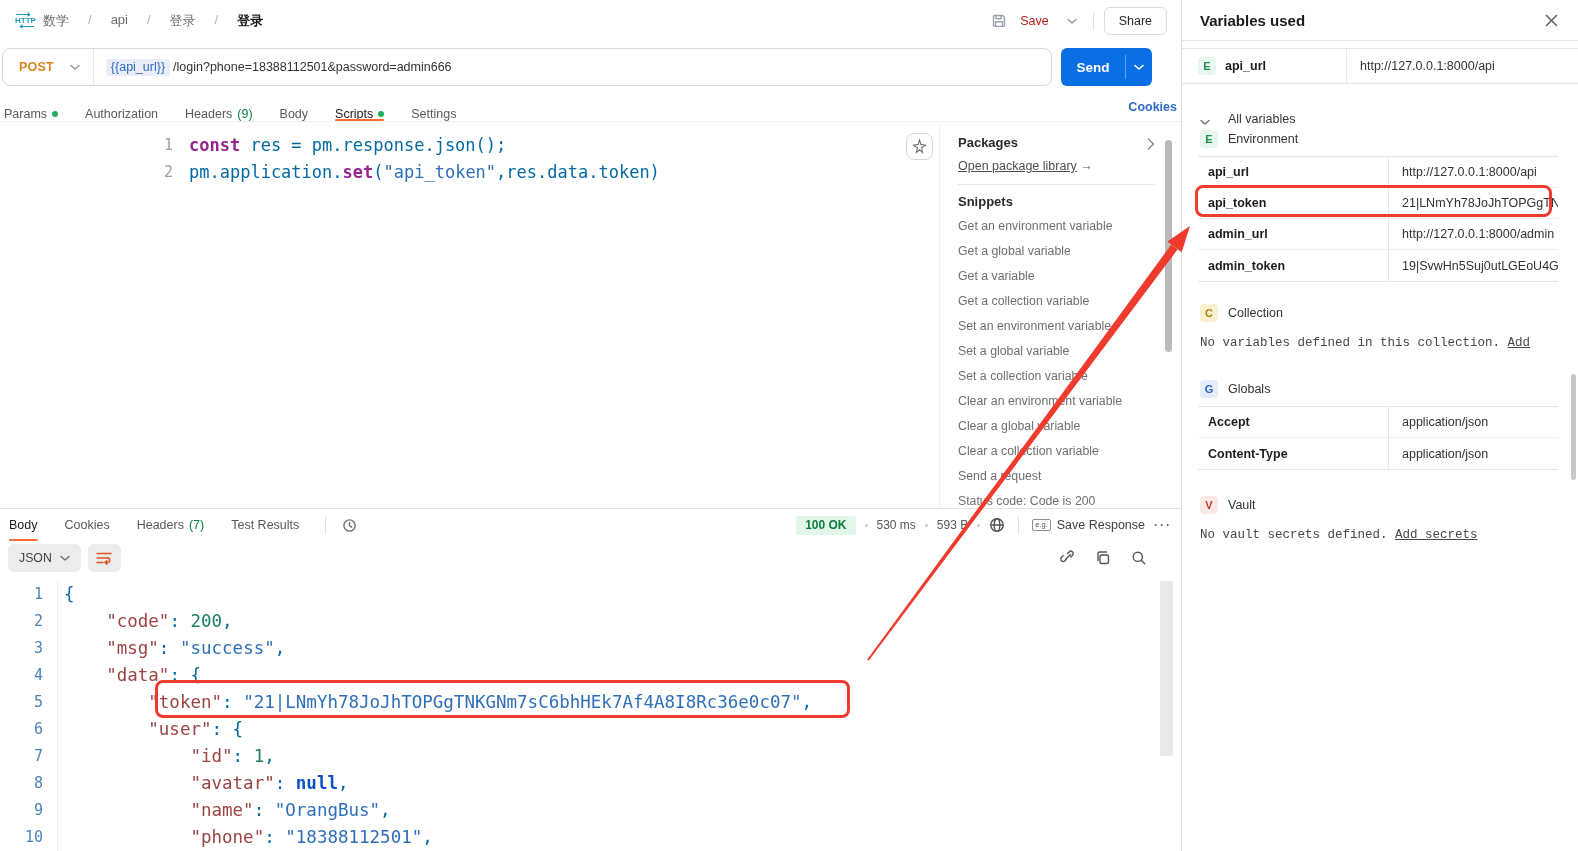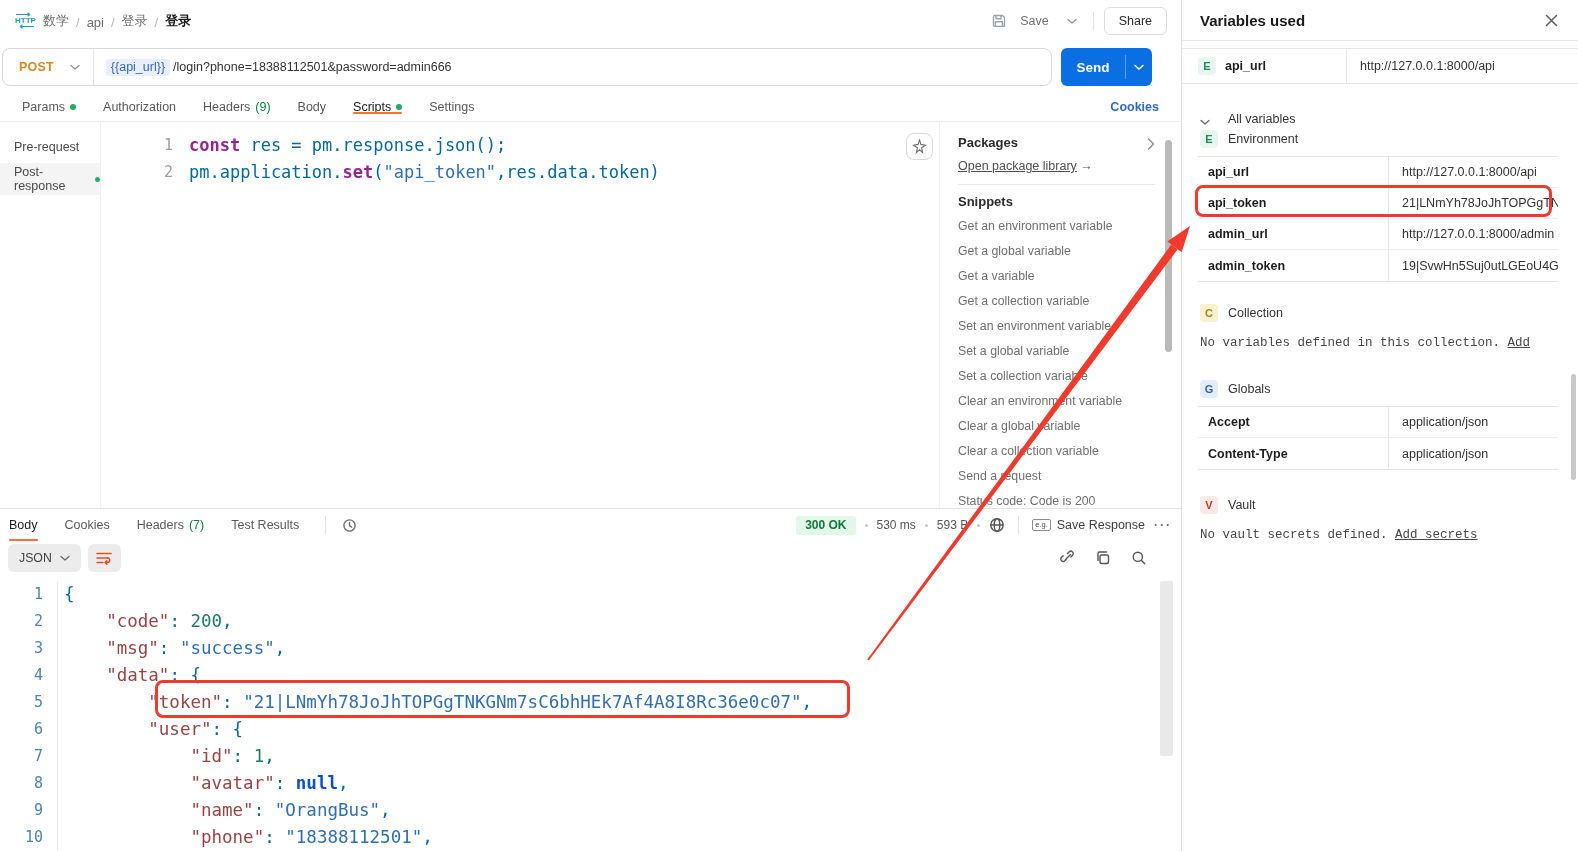--- a/index.html
+++ b/index.html
@@ -15,41 +15,41 @@
   svg{display:block;}
 
   
   .app-header{position:absolute;top:0;left:0;right:0;height:42px;display:flex;align-items:center;
               justify-content:space-between;padding:0 14px;}
   .breadcrumb{display:flex;align-items:center;gap:7px;font-size:13px;color:#6d6d6d;}
   .bc-item{cursor:default;}
   .bc-item.last{color:#1a1a1a;font-weight:700;}
   .bc-sep{color:#b5b5b5;}
   .hdr-actions{display:flex;align-items:center;gap:6px;}
-  .save-btn{display:flex;align-items:center;gap:14px;color:#737373;font-size:12.5px;padding:4px 6px;}
+  .save-btn{display:flex;align-items:center;gap:14px;color:#b91c1c;font-size:12.5px;padding:4px 6px;}
   .mini-btn{padding:4px 6px;color:#8d969e;}
   .v-div{width:1px;height:18px;background:#e3e3e3;margin:0 4px;}
   .share-btn{border:1px solid #dcdcdc;border-radius:6px;padding:6px 14px;font-size:12.5px;color:#2b2b2b;background:#fff;}
 
   
   .req-row{position:absolute;top:48px;left:2px;width:1150px;height:38px;display:flex;gap:9px;}
   .url-box{flex:1;border:1px solid #d9d9d9;border-radius:8px;display:flex;align-items:center;background:#fff;overflow:hidden;}
   .method{display:flex;align-items:center;gap:16px;padding:0 13px 0 16px;height:100%;}
   .method-label{color:var(--post);font-weight:700;font-size:12.5px;letter-spacing:.2px;}
   .method-divider{width:1px;height:100%;background:#e6e6e6;}
   .url-text{font-size:12.5px;color:#333;padding-left:12px;display:flex;align-items:center;gap:3px;white-space:nowrap;}
   .var-chip{background:#e9eef8;color:var(--link);padding:1.5px 5px;border-radius:3px;}
   .send-btn{width:91px;border-radius:6px;background:var(--blue);color:#fff;display:flex;overflow:hidden;flex:none;}
   .send-main{flex:1;display:flex;align-items:center;justify-content:center;font-weight:700;font-size:13.5px;}
   .send-sep{width:1px;background:rgba(255,255,255,.35);margin:7px 0;}
   .send-caret{width:26px;display:flex;align-items:center;justify-content:center;}
 
   
-  .req-tabs{position:absolute;top:92px;left:0;right:0;height:30px;display:flex;align-items:center;
-            padding:0 22px;border-bottom:1px solid #f0f0f0;font-size:12.5px;color:#595959;}
+  .req-tabs{position:absolute;top:92px;left:0;right:0;height:30px;display:flex;align-items:flex-end;
+            padding:0 4px;border-bottom:1px solid #f0f0f0;font-size:12.5px;color:#595959;}
   .tabs-list{display:flex;gap:27px;align-items:stretch;}
   .tab{position:relative;display:flex;align-items:center;gap:5px;cursor:default;}
   .tab.active{color:#1a1a1a;}
   .tab.active::after{content:"";position:absolute;left:0;right:0;bottom:0;height:2px;background:var(--accent);border-radius:1px;}
   .tab-count{color:var(--green-text);}
   .dot{width:6px;height:6px;border-radius:50%;background:var(--green);display:inline-block;}
   .dot.sm{width:5px;height:5px;}
   .cookies-link{margin-left:auto;align-self:center;color:var(--link);font-weight:700;font-size:12.5px;}
 
   
@@ -145,21 +145,21 @@
 
   <div class="app-header">
     <div class="breadcrumb">
       <span>
         <svg width="22" height="18" viewBox="0 0 22 18">
           <text x="1" y="11" font-size="8" font-weight="bold" fill="#1f9cc4" font-family="Liberation Sans,sans-serif">HTTP</text>
           <path d="M2 2.5 H16 M16 2.5 l-2.5-1.8 M16 2.5 l-2.5 1.8" stroke="#1f9cc4" stroke-width="1.1" fill="none"></path>
           <path d="M20 14.5 H6 M6 14.5 l2.5-1.8 M6 14.5 l2.5 1.8" stroke="#1f9cc4" stroke-width="1.1" fill="none"></path>
         </svg>
       </span>
-      <span id="breadcrumb-items" style="display:flex;gap:7px;align-items:flex-end;">
+      <span id="breadcrumb-items" style="display:flex;gap:19px;align-items:flex-start;">
             <span class="bc-item">数学</span>
             <span class="bc-sep">/</span>
             <span class="bc-item">api</span>
             <span class="bc-sep">/</span>
             <span class="bc-item">登录</span>
             <span class="bc-sep">/</span>
             <span class="bc-item last">登录</span>
           </span>
     </div>
     <div class="hdr-actions">
@@ -228,29 +228,20 @@
             <span class="dot"></span>
           </div>
           <div class="tab">
             <span class="tab-label">Settings</span>
           </div>
         </div>
     <span class="cookies-link">Cookies</span>
   </div>
 
   <div class="script-area">
-    <div class="script-sidebar" id="script-sidebar">
-          <div class="side-item">
-            <span>Pre-request</span>
-          </div>
-          <div class="side-item active">
-            <span>Post-response</span>
-            <span class="dot sm"></span>
-          </div>
-        </div>
     <div class="editor" id="script-editor">
           <div class="code-line"><span class="ln">1</span><span class="code-text"><span class="tk-kw">const</span><span class="tk-pln"> res = pm.response.json();</span></span></div>
           <div class="code-line"><span class="ln">2</span><span class="code-text"><span class="tk-pln">pm.application.</span><span class="tk-kw">set</span><span class="tk-pln">(</span><span class="tk-str">"api_token"</span><span class="tk-pln">,res.data.token)</span></span></div>
         </div>
     <div class="postbot-btn">
       <svg width="15" height="15" viewBox="0 0 15 15">
         <path d="M7.5 1 L8.9 5.4 L13.5 6.2 L9.6 8.8 L10.6 13.5 L7.5 10.8 L4.4 13.5 L5.4 8.8 L1.5 6.2 L6.1 5.4 Z" fill="none" stroke="#6f6f6f" stroke-width="1.1"></path>
       </svg>
     </div>
     <div class="snippets">
@@ -306,21 +297,21 @@
       <div style="display:flex;align-items:center;gap:12px;margin-left:22px;">
         <div class="v-div"></div>
         <span>
           <svg width="15" height="15" viewBox="0 0 15 15" class="icon-stroke" style="stroke:#6f6f6f">
             <circle cx="7.5" cy="7.5" r="5.6"></circle>
                 <path d="M7.5 4.5 v3.2 l2.2 1.4"></path>
           </svg>
         </span>
       </div>
       <div class="resp-meta">
-        <span class="status-badge">300 OK</span>
+        <span class="status-badge">100 OK</span>
         <span class="meta-dot"></span>
         <span>530 ms</span>
         <span class="meta-dot"></span>
         <span>593 B</span>
         <span class="meta-dot"></span>
         <span>
           <svg width="16" height="16" viewBox="0 0 16 16" class="icon-stroke" style="stroke:#555">
             <circle cx="8" cy="8" r="6.2"></circle>
                 <ellipse cx="8" cy="8" rx="2.8" ry="6.2"></ellipse>
                 <path d="M1.8 8 h12.4"></path>

